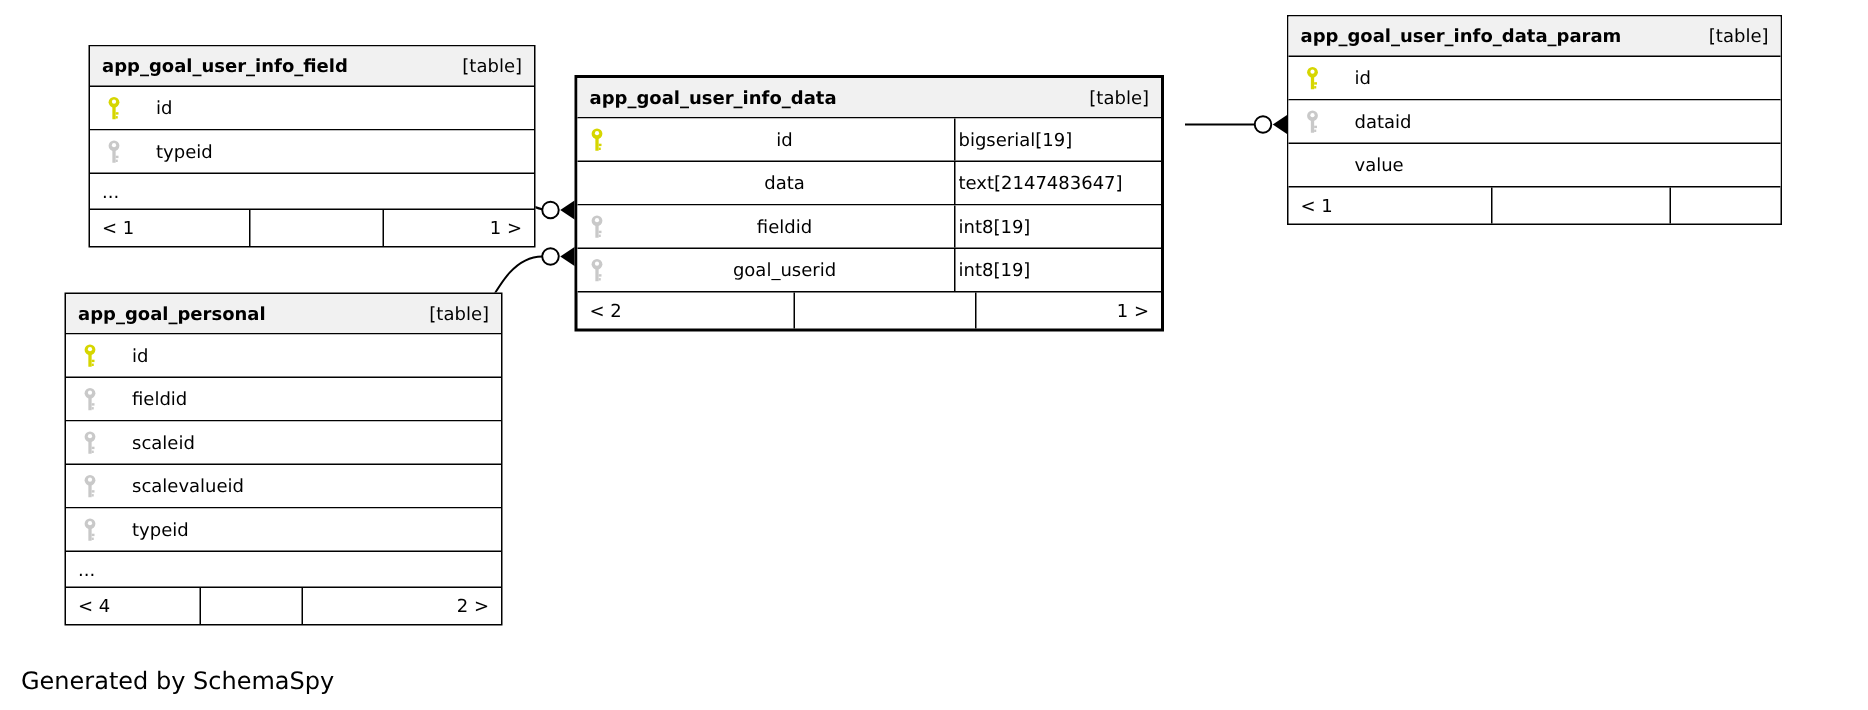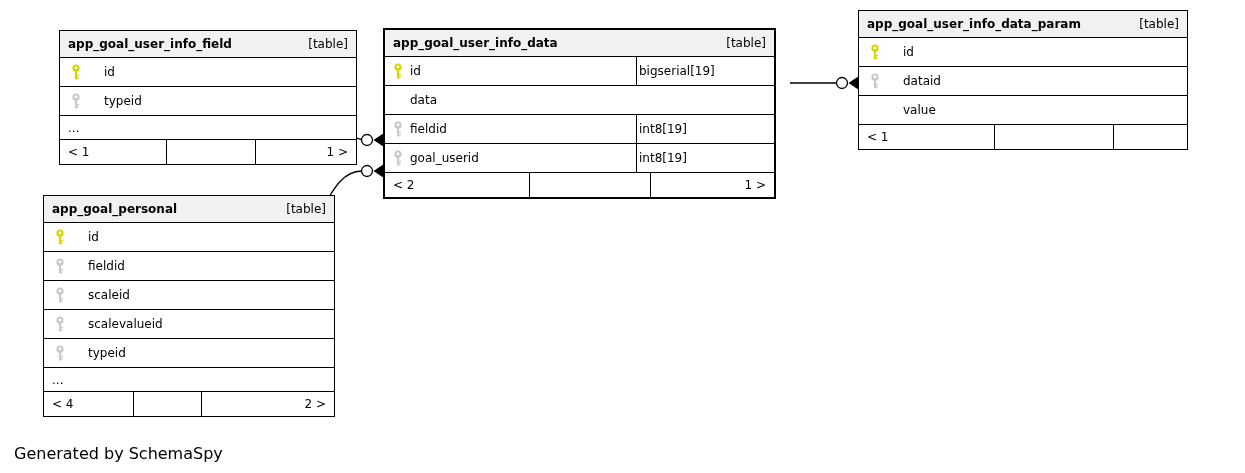--- a/index.html
+++ b/index.html
@@ -145,21 +145,21 @@
     <div class="trow ellipsis">
       <span class="cname">...</span>
     </div>
     <div class="tfoot">
       <span class="fcell fleft">&lt; 1</span>
       <span class="fcell fmid"></span>
       <span class="fcell fright">1 &gt;</span>
     </div>
   </div>
 
-  <div class="tbl tbl-data focus" style="left:383px; top:28px; width:393px;">
+  <div class="tbl tbl-data focus" style="left:383px; top:50px; width:393px;text-align:center;">
     <div class="thead">
       <span class="tname">app_goal_user_info_data</span>
       <span class="ttag">[table]</span>
     </div>
     <div class="trow">
       <span class="kslot">
           <span class="keyicon pk">
         <svg width="10" height="16" viewBox="0 0 10 16">
               <circle cx="5" cy="4.2" r="3.6" fill="currentColor"></circle>
               <circle cx="5" cy="3.8" r="1.4" fill="#fff"></circle>
@@ -168,20 +168,21 @@
               <rect x="6.1" y="13.4" width="1.4" height="1.6" fill="currentColor"></rect>
             </svg>
       </span>
         </span>
       <span class="cname">id</span>
       <span class="ctype">bigserial[19]</span>
     </div>
     <div class="trow">
       <span class="kslot"></span>
       <span class="cname">data</span>
+      <span class="ctype">text[2147483647]</span>
     </div>
     <div class="trow">
       <span class="kslot">
           <span class="keyicon fk">
         <svg width="10" height="16" viewBox="0 0 10 16">
               <circle cx="5" cy="4.2" r="3.6" fill="currentColor"></circle>
               <circle cx="5" cy="3.8" r="1.4" fill="#fff"></circle>
               <rect x="3.9" y="7.2" width="2.2" height="8.3" fill="currentColor"></rect>
               <rect x="6.1" y="10.8" width="1.9" height="1.6" fill="currentColor"></rect>
               <rect x="6.1" y="13.4" width="1.4" height="1.6" fill="currentColor"></rect>

